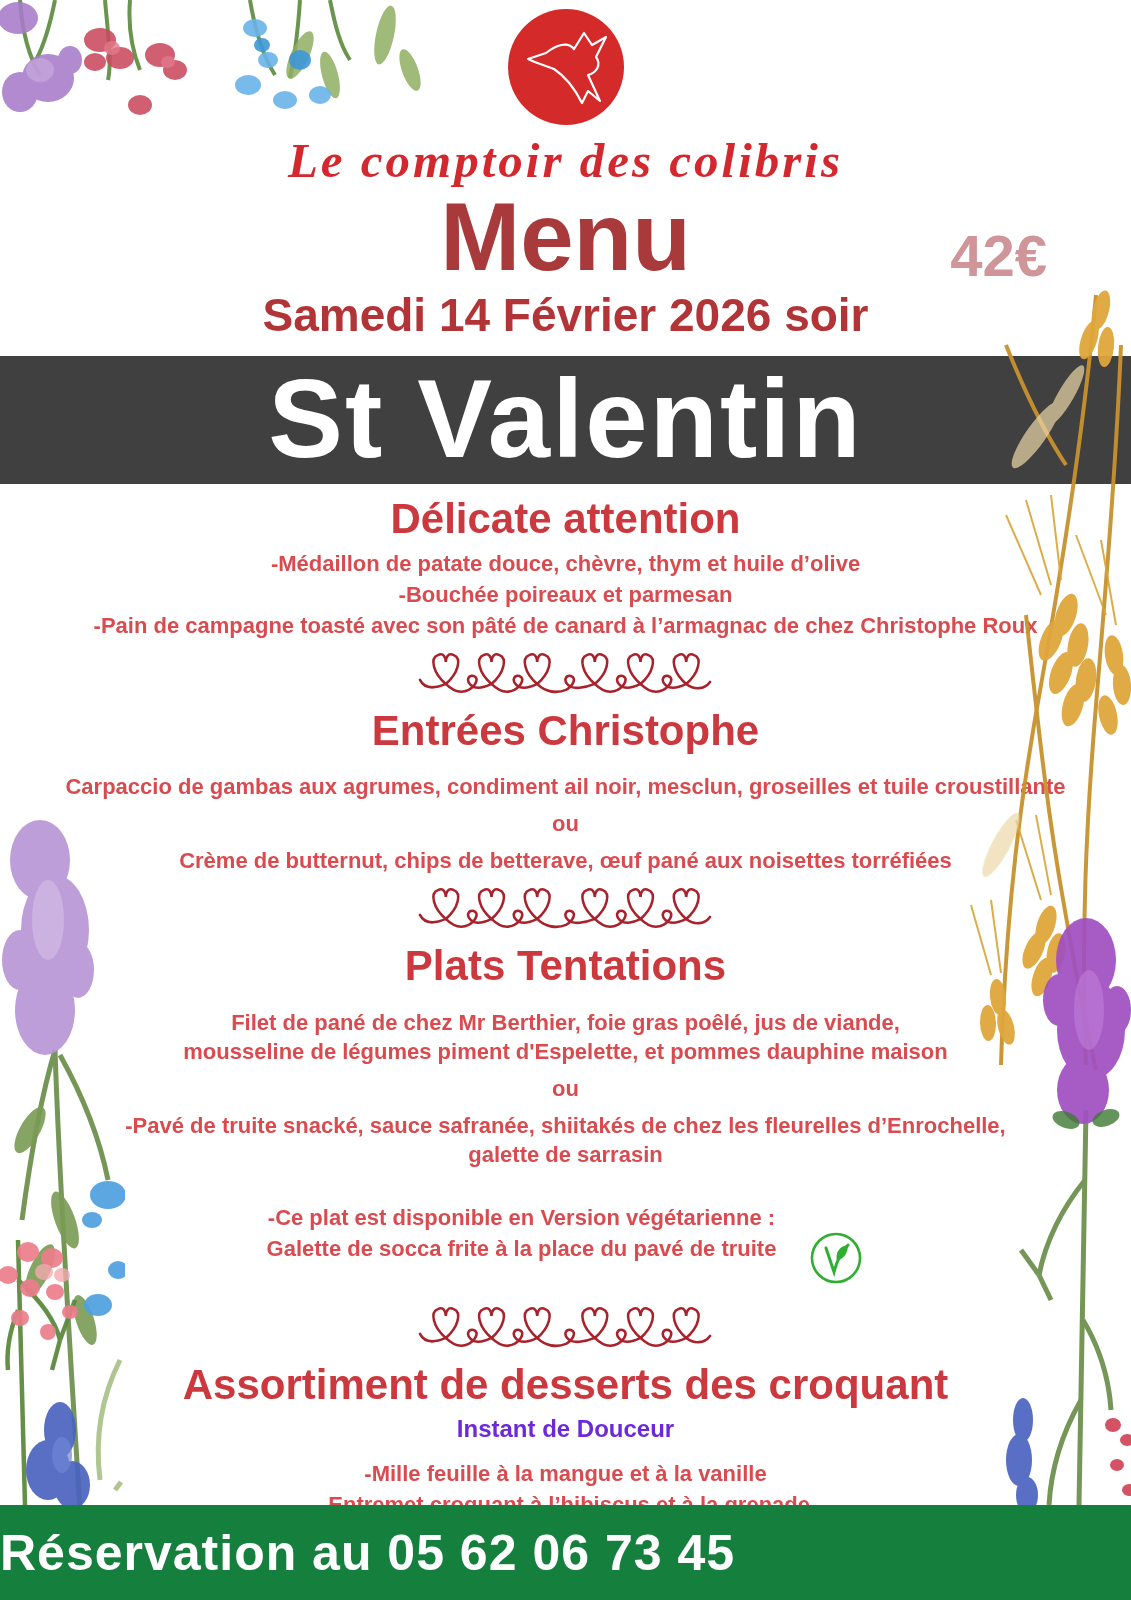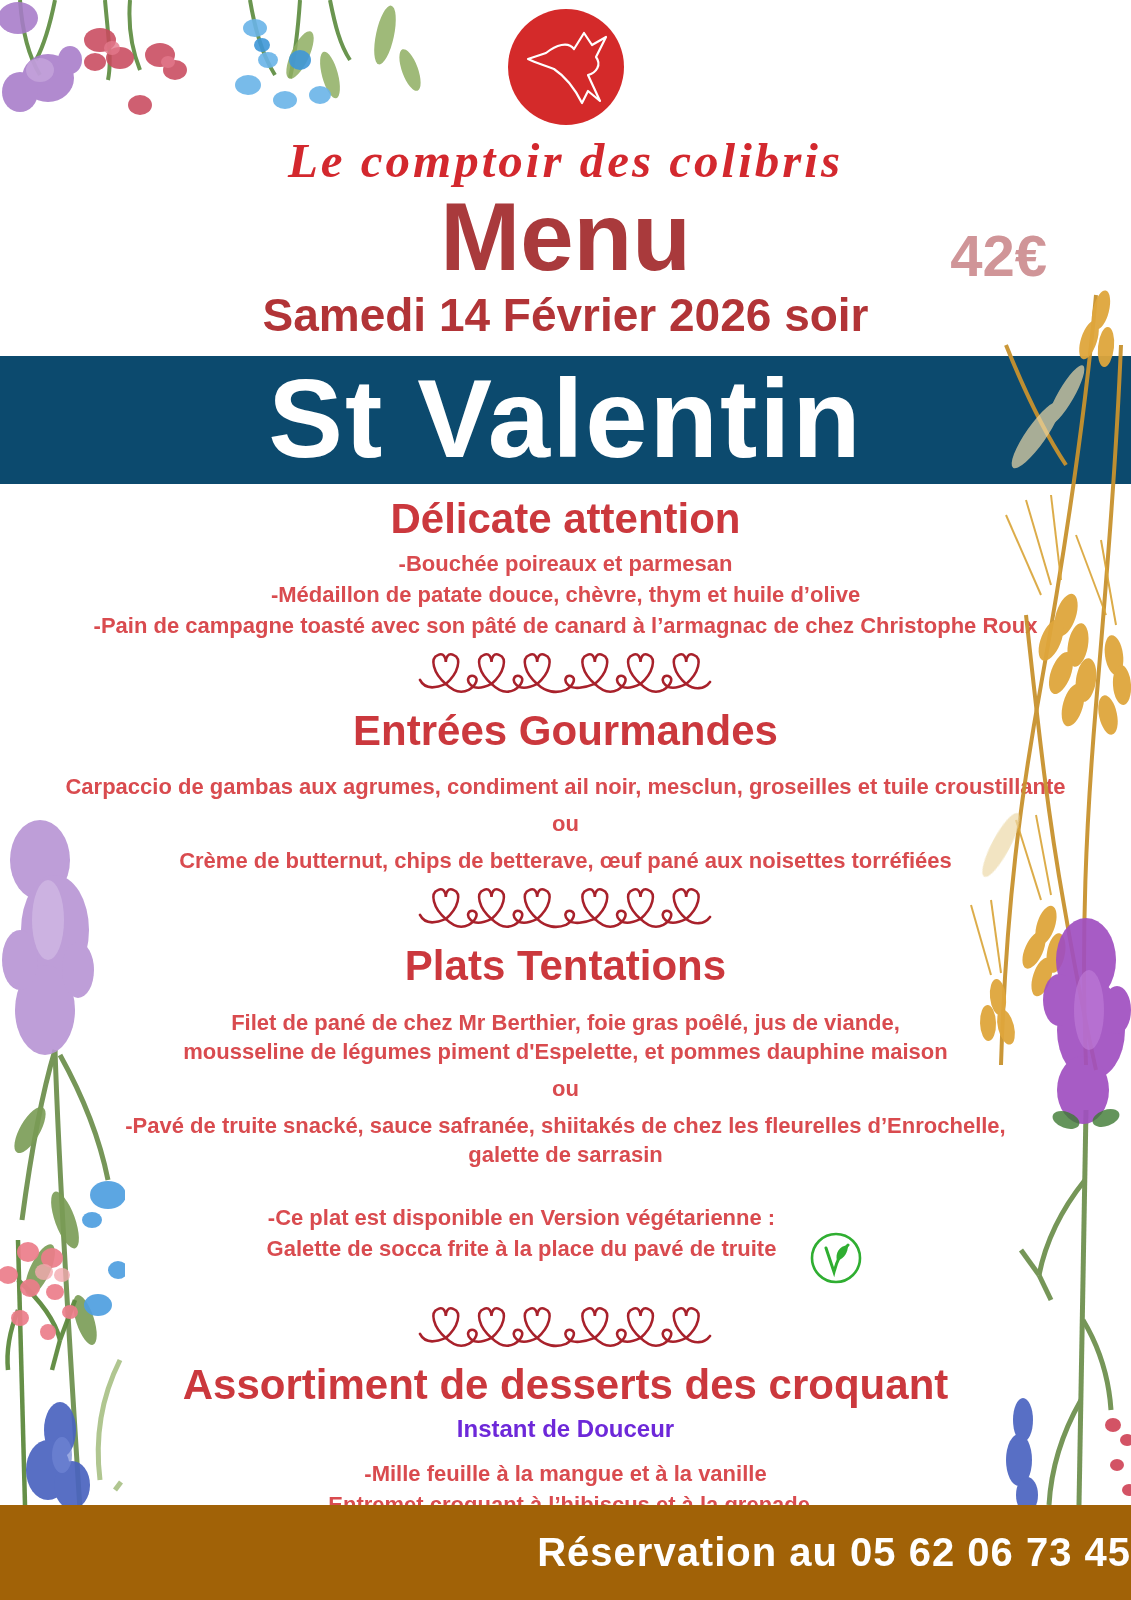--- a/index.html
+++ b/index.html
@@ -21,21 +21,21 @@
   }
   .menu-title{
     font-size:96px;font-weight:bold;color:#a93a3c;line-height:0.95;margin:2px 0 0 0;
   }
   .price{
     position:absolute;top:222px;right:84px;
     font-size:58px;font-weight:bold;color:#d09598;z-index:2;
   }
   .date-line{font-size:46px;font-weight:bold;color:#b23437;margin-top:6px;}
   .banner{
-    margin-top:14px;background:#0c4a6e;color:#ffffff;
+    margin-top:14px;background:#404040;color:#ffffff;
     font-weight:bold;font-size:112px;height:128px;line-height:126px;
     letter-spacing:2px;
   }
 
   
   .section-title{
     font-size:42px;font-weight:bold;color:#cb383d;margin:10px 0 4px 0;line-height:1.2;
   }
   .item{
     font-size:22px;font-weight:bold;color:#d94b4f;margin:2px 30px;line-height:1.32;
@@ -50,22 +50,22 @@
   .note{
     font-size:22px;font-weight:bold;color:#d94b4f;line-height:1.4;white-space:pre-line;
     text-align:center;
   }
   .subtitle{font-size:24px;font-weight:bold;color:#6d28d9;margin-top:4px;}
   .dessert-items{margin-top:16px;}
 
   
   .footer{
     position:absolute;left:0;bottom:0;width:100%;height:95px;z-index:4;
-    background:#a16207;color:#ffffff;font-weight:bold;font-size:40px;
-    display:flex;align-items:center;justify-content:flex-end;letter-spacing:1px;
+    background:#15803d;color:#ffffff;font-weight:bold;font-size:50px;
+    display:flex;align-items:center;justify-content:flex-start;letter-spacing:1px;
   }
 </style>
 </head>
 <body>
 
 <div class="page">
 
   <svg width="0" height="0" style="position:absolute" aria-hidden="true">
     <defs>
       <g id="heartline" fill="none" stroke="#a8212b" stroke-width="2.6" stroke-linecap="round">
@@ -290,29 +290,29 @@
     <div class="brand">Le comptoir des colibris</div>
 
     <h1 class="menu-title">Menu</h1>
     <div class="price">42€</div>
 
     <div class="date-line">Samedi 14 Février 2026 soir</div>
 
     <div class="banner">St Valentin</div>
 
     <h2 class="section-title">Délicate attention</h2>
+    <p class="item">-Médaillon de patate douce, chèvre, thym et huile d’olive</p>
     <p class="item">-Bouchée poireaux et parmesan</p>
-    <p class="item">-Médaillon de patate douce, chèvre, thym et huile d’olive</p>
     <p class="item">-Pain de campagne toasté avec son pâté de canard à l’armagnac de chez Christophe Roux</p>
 
     <svg class="divider" width="300" height="48" viewBox="0 0 302 48">
         <use href="#heartline"></use>
       </svg>
 
-    <h2 class="section-title">Entrées Gourmandes</h2>
+    <h2 class="section-title">Entrées Christophe</h2>
     <p class="item spaced">Carpaccio de gambas aux agrumes, condiment ail noir, mesclun, groseilles et tuile croustillante</p>
     <p class="item ou">ou</p>
     <p class="item ou">Crème de butternut, chips de betterave, œuf pané aux noisettes torréfiées</p>
 
     <svg class="divider" width="300" height="48" viewBox="0 0 302 48">
         <use href="#heartline"></use>
       </svg>
 
     <h2 class="section-title">Plats Tentations</h2>
     <p class="item spaced">Filet de pané de chez Mr Berthier, foie gras poêlé, jus de viande,

